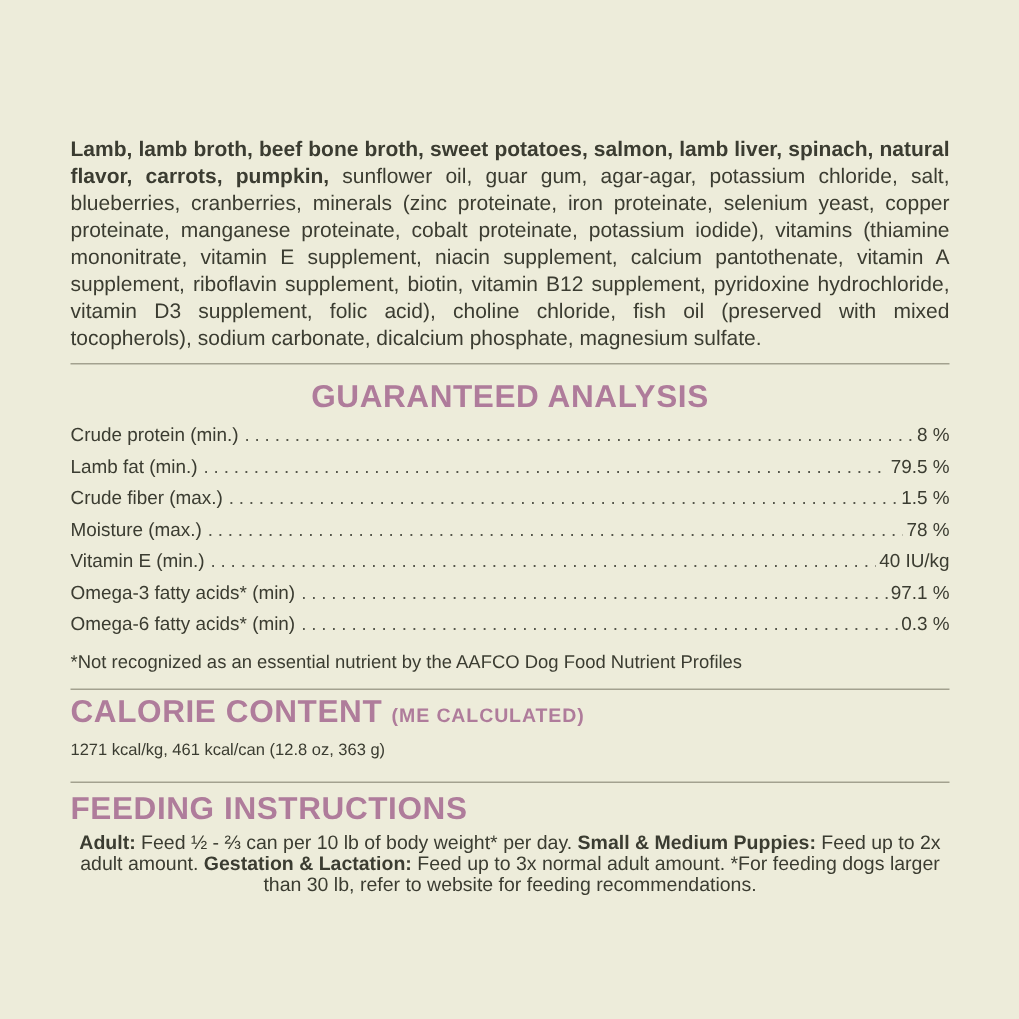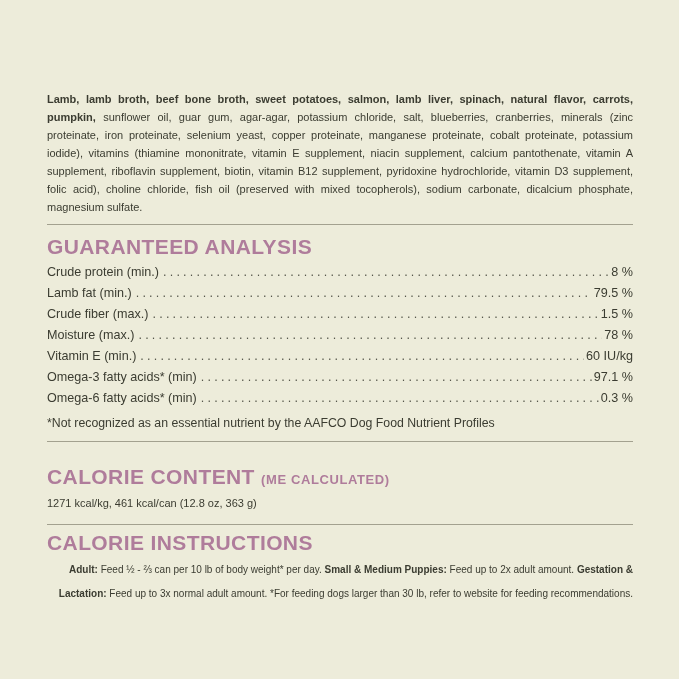--- a/index.html
+++ b/index.html
@@ -31,35 +31,35 @@
     color: #af7c9b;
   }
   .heading-suffix {
     font-size: 13px;
     font-weight: bold;
     letter-spacing: 0.6px;
     color: #af7c9b;
   }
   .body-text {
     margin: 4px 0 0 0;
-    font-size: 11px;
+    font-size: 14px;
     line-height: 18px;
     text-align: justify;
     color: #3b3c31;
   }
   .bold { font-weight: bold; }
   .divider {
     border: none;
     border-top: 1px solid #a3a18f;
     margin: 0;
   }
   .div-1 { margin-top: 8px; }
   .div-2 { margin-top: 10px; }
   .div-3 { margin-top: 13px; }
-  .ga-heading { margin-top: 11px; }
+  .ga-heading { margin-top: 11px; text-align: center; }
   .ga-rows { margin-top: 5px; }
   .ga-row {
     display: flex;
     align-items: center;
     line-height: 21px;
     font-size: 12.6px;
   }
   .ga-label { white-space: nowrap; }
   .ga-dots {
     flex: 1;
@@ -71,32 +71,32 @@
   }
   .ga-value {
     white-space: nowrap;
     text-align: right;
   }
   .footnote {
     margin: 7px 0 0 0;
     font-size: 12.3px;
     line-height: 15px;
   }
-  .cal-heading { margin-top: 24px; }
+  .cal-heading { margin-top: 4px; }
   .cal-text {
     margin: 5px 0 0 0;
     font-size: 11px;
     line-height: 16px;
   }
   .feed-heading { margin-top: 7px; }
   .feed-text {
     margin: 5px 0 0 0;
-    font-size: 10px;
-    line-height: 24px;
-    text-align: right;
+    font-size: 13px;
+    line-height: 14px;
+    text-align: center;
   }
 </style>
 </head>
 <body>
 
 <div class="content">
 
   <section>
     <p class="body-text"><span class="bold">Lamb, lamb broth, beef bone broth, sweet potatoes, salmon, lamb liver, spinach, natural flavor, carrots, pumpkin,</span>
       <span>sunflower oil, guar gum, agar-agar, potassium chloride, salt, blueberries, cranberries, minerals (zinc proteinate, iron proteinate, selenium yeast, copper proteinate, manganese proteinate, cobalt proteinate, potassium iodide), vitamins (thiamine mononitrate, vitamin E supplement, niacin supplement, calcium pantothenate, vitamin A supplement, riboflavin supplement, biotin, vitamin B12 supplement, pyridoxine hydrochloride, vitamin D3 supplement, folic acid), choline chloride, fish oil (preserved with mixed tocopherols), sodium carbonate, dicalcium phosphate, magnesium sulfate.</span></p>
@@ -127,21 +127,21 @@
 
   <div class="ga-row">
     <span class="ga-label">Moisture (max.)</span>
     <span class="ga-dots">............................................................................................................................................................................................................................</span>
     <span class="ga-value">78 %</span>
   </div>
 
   <div class="ga-row">
     <span class="ga-label">Vitamin E (min.)</span>
     <span class="ga-dots">............................................................................................................................................................................................................................</span>
-    <span class="ga-value">60 IU/kg</span>
+    <span class="ga-value">40 IU/kg</span>
   </div>
 
   <div class="ga-row">
     <span class="ga-label">Omega-3 fatty acids* (min)</span>
     <span class="ga-dots">............................................................................................................................................................................................................................</span>
     <span class="ga-value">97.1 %</span>
   </div>
 
   <div class="ga-row">
     <span class="ga-label">Omega-6 fatty acids* (min)</span>
@@ -156,17 +156,17 @@
 
   <section>
     <h2 class="section-heading cal-heading"><span>CALORIE CONTENT</span>
       <span class="heading-suffix">(ME CALCULATED)</span></h2>
     <p class="cal-text">1271 kcal/kg, 461 kcal/can (12.8 oz, 363 g)</p>
   </section>
 
   <hr class="divider div-3">
 
   <section>
-    <h2 class="section-heading feed-heading">CALORIE INSTRUCTIONS</h2>
+    <h2 class="section-heading feed-heading">FEEDING INSTRUCTIONS</h2>
     <p class="body-text feed-text"><span class="bold">Adult:</span><span> Feed ½ - ⅔ can per 10 lb of body weight* per day. </span><span class="bold">Small &amp; Medium Puppies:</span><span> Feed up to 2x adult amount. </span><span class="bold">Gestation &amp; Lactation:</span><span> Feed up to 3x normal adult amount. *For feeding dogs larger than 30 lb, refer to website for feeding recommendations.</span></p>
   </section>
 
 </div>
 
 </body></html>

